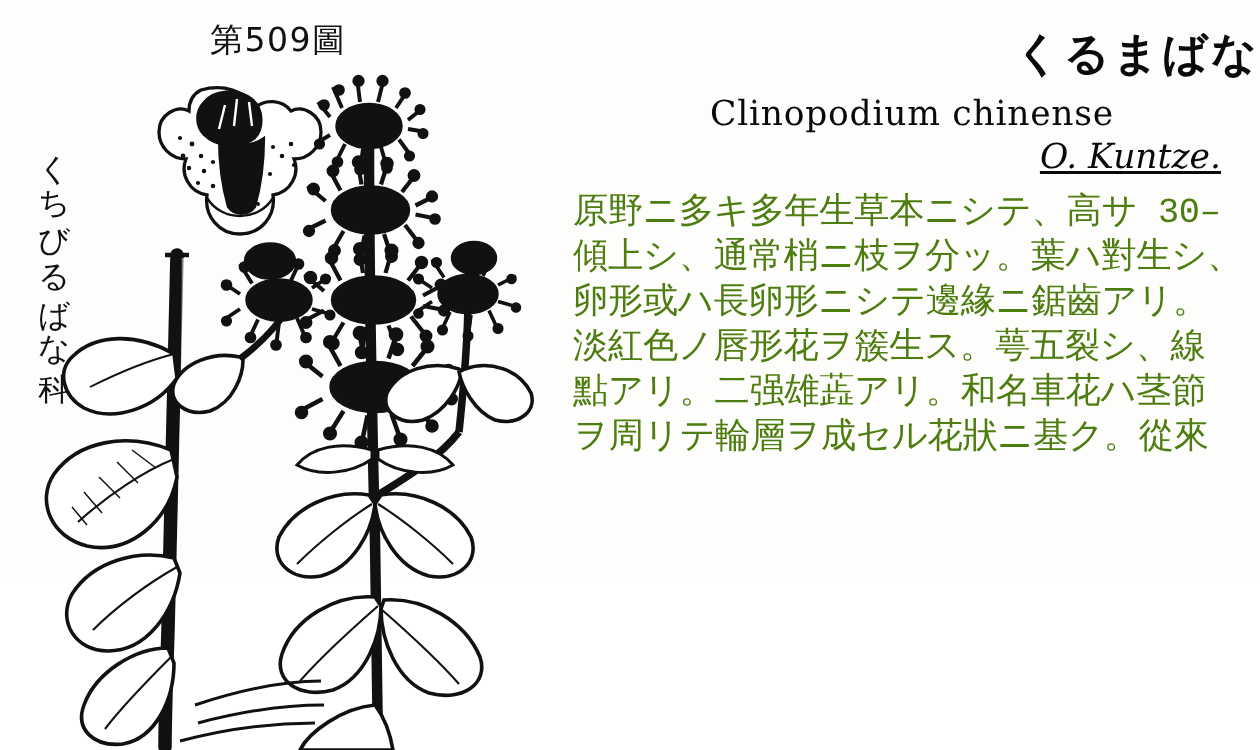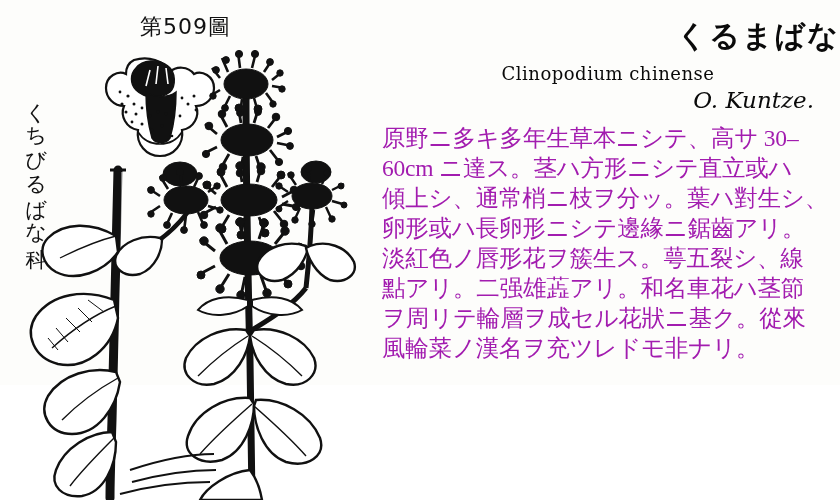--- a/index.html
+++ b/index.html
@@ -77,42 +77,43 @@
     font-family: "DejaVu Sans", sans-serif;
     font-size: 30px;
     font-weight: 700;
     letter-spacing: 2px;
     color: #0a0a0a;
   }
   .latin-name {
     margin: 6px 0 0 0;
     text-align: center;
     font-family: "DejaVu Serif", serif;
-    font-size: 18px;
+    font-size: 23px;
     letter-spacing: 0.5px;
     color: #0a0a0a;
   }
   .authority {
     margin: 3px 26px 0 0;
     text-align: right;
     font-family: "DejaVu Serif", serif;
     font-style: italic;
     font-size: 23px;
     color: #0a0a0a;
+    text-decoration: underline;
   }
   .body-text {
     margin: 10px 8px 0 6px;
   }
   .body-line {
-    font-family: Liberation Serif, serif;
+    font-family: Liberation Mono, monospace;
     font-size: 23.5px;
     line-height: 30px;
     letter-spacing: -0.2px;
     white-space: nowrap;
-    color: #a21caf;
+    color: #4d7c0f;
   }
   .plate-divider {
     position: absolute;
     left: 373px;
     top: 0;
     width: 1px;
     height: 500px;
     background: transparent;
   }
 </style>
@@ -387,24 +388,22 @@
   <div class="text-col">
 
     <div class="jp-title">くるまばな</div>
 
     <div class="latin-name">Clinopodium chinense</div>
 
     <div class="authority">O. Kuntze.</div>
 
     <div class="body-text">
       <div class="body-line">原野ニ多キ多年生草本ニシテ、高サ 30–</div>
-      <div class="body-line">60cm ニ達ス。茎ハ方形ニシテ直立或ハ</div>
       <div class="body-line">傾上シ、通常梢ニ枝ヲ分ッ。葉ハ對生シ、</div>
       <div class="body-line">卵形或ハ長卵形ニシテ邊緣ニ鋸齒アリ。</div>
       <div class="body-line">淡紅色ノ唇形花ヲ簇生ス。萼五裂シ、線</div>
       <div class="body-line">點アリ。二强雄蕋アリ。和名車花ハ茎節</div>
       <div class="body-line">ヲ周リテ輪層ヲ成セル花狀ニ基ク。從來</div>
-      <div class="body-line">風輪菜ノ漢名ヲ充ツレドモ非ナリ。</div>
     </div>
 
   </div>
 
 </div>
 
 </body></html>

